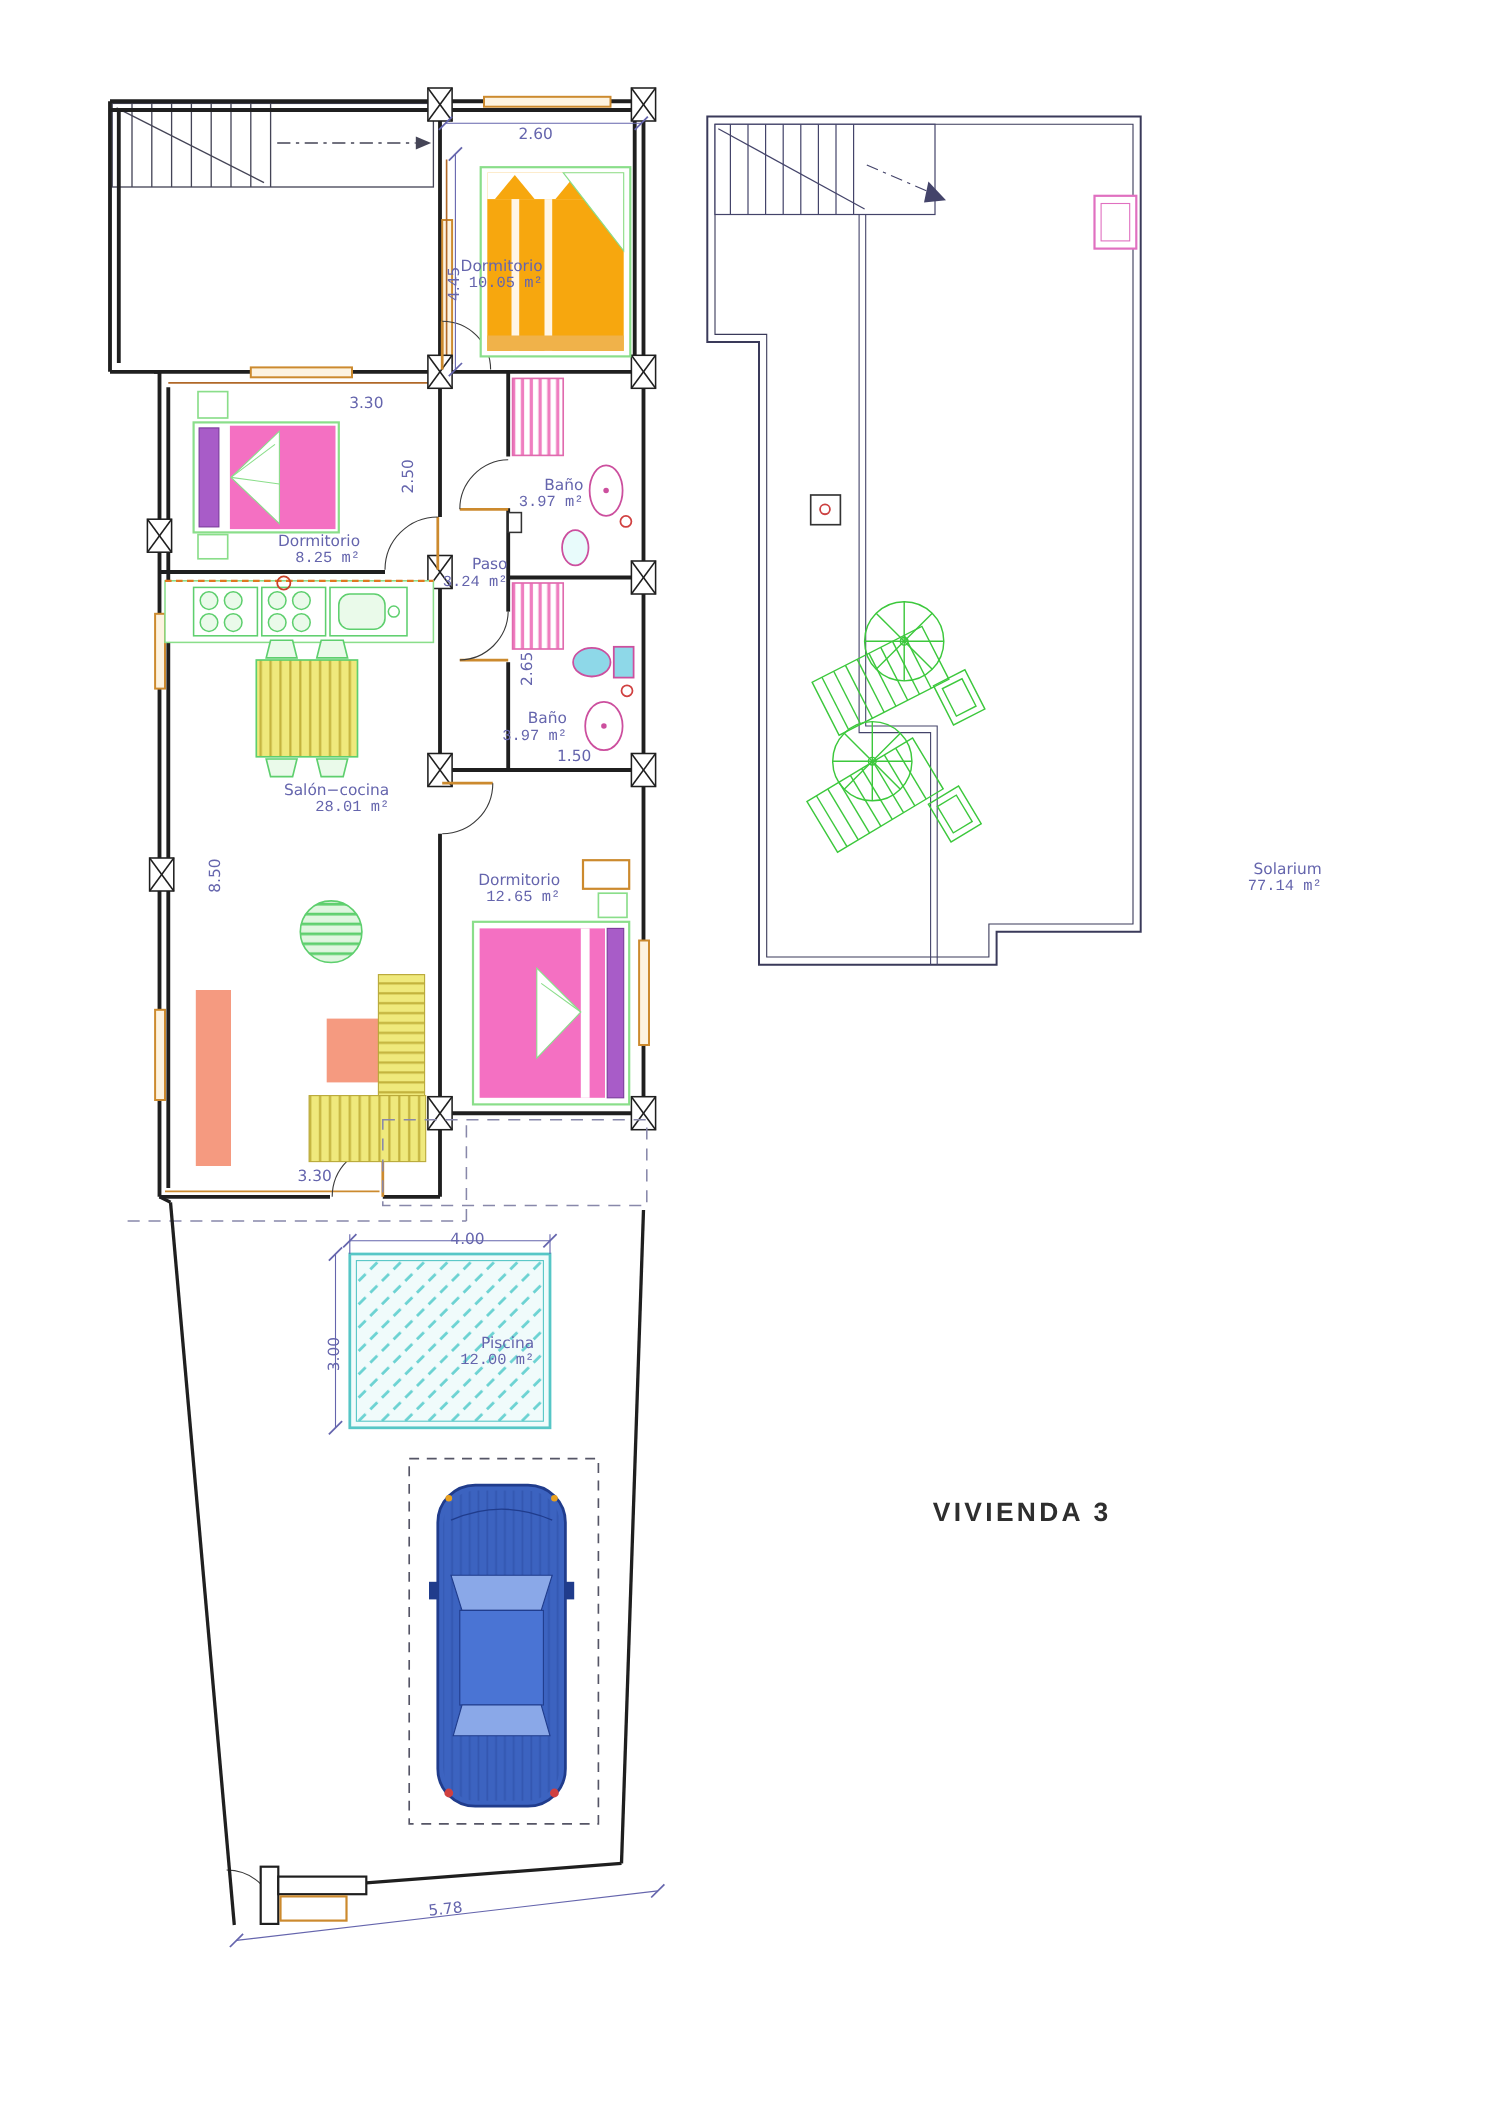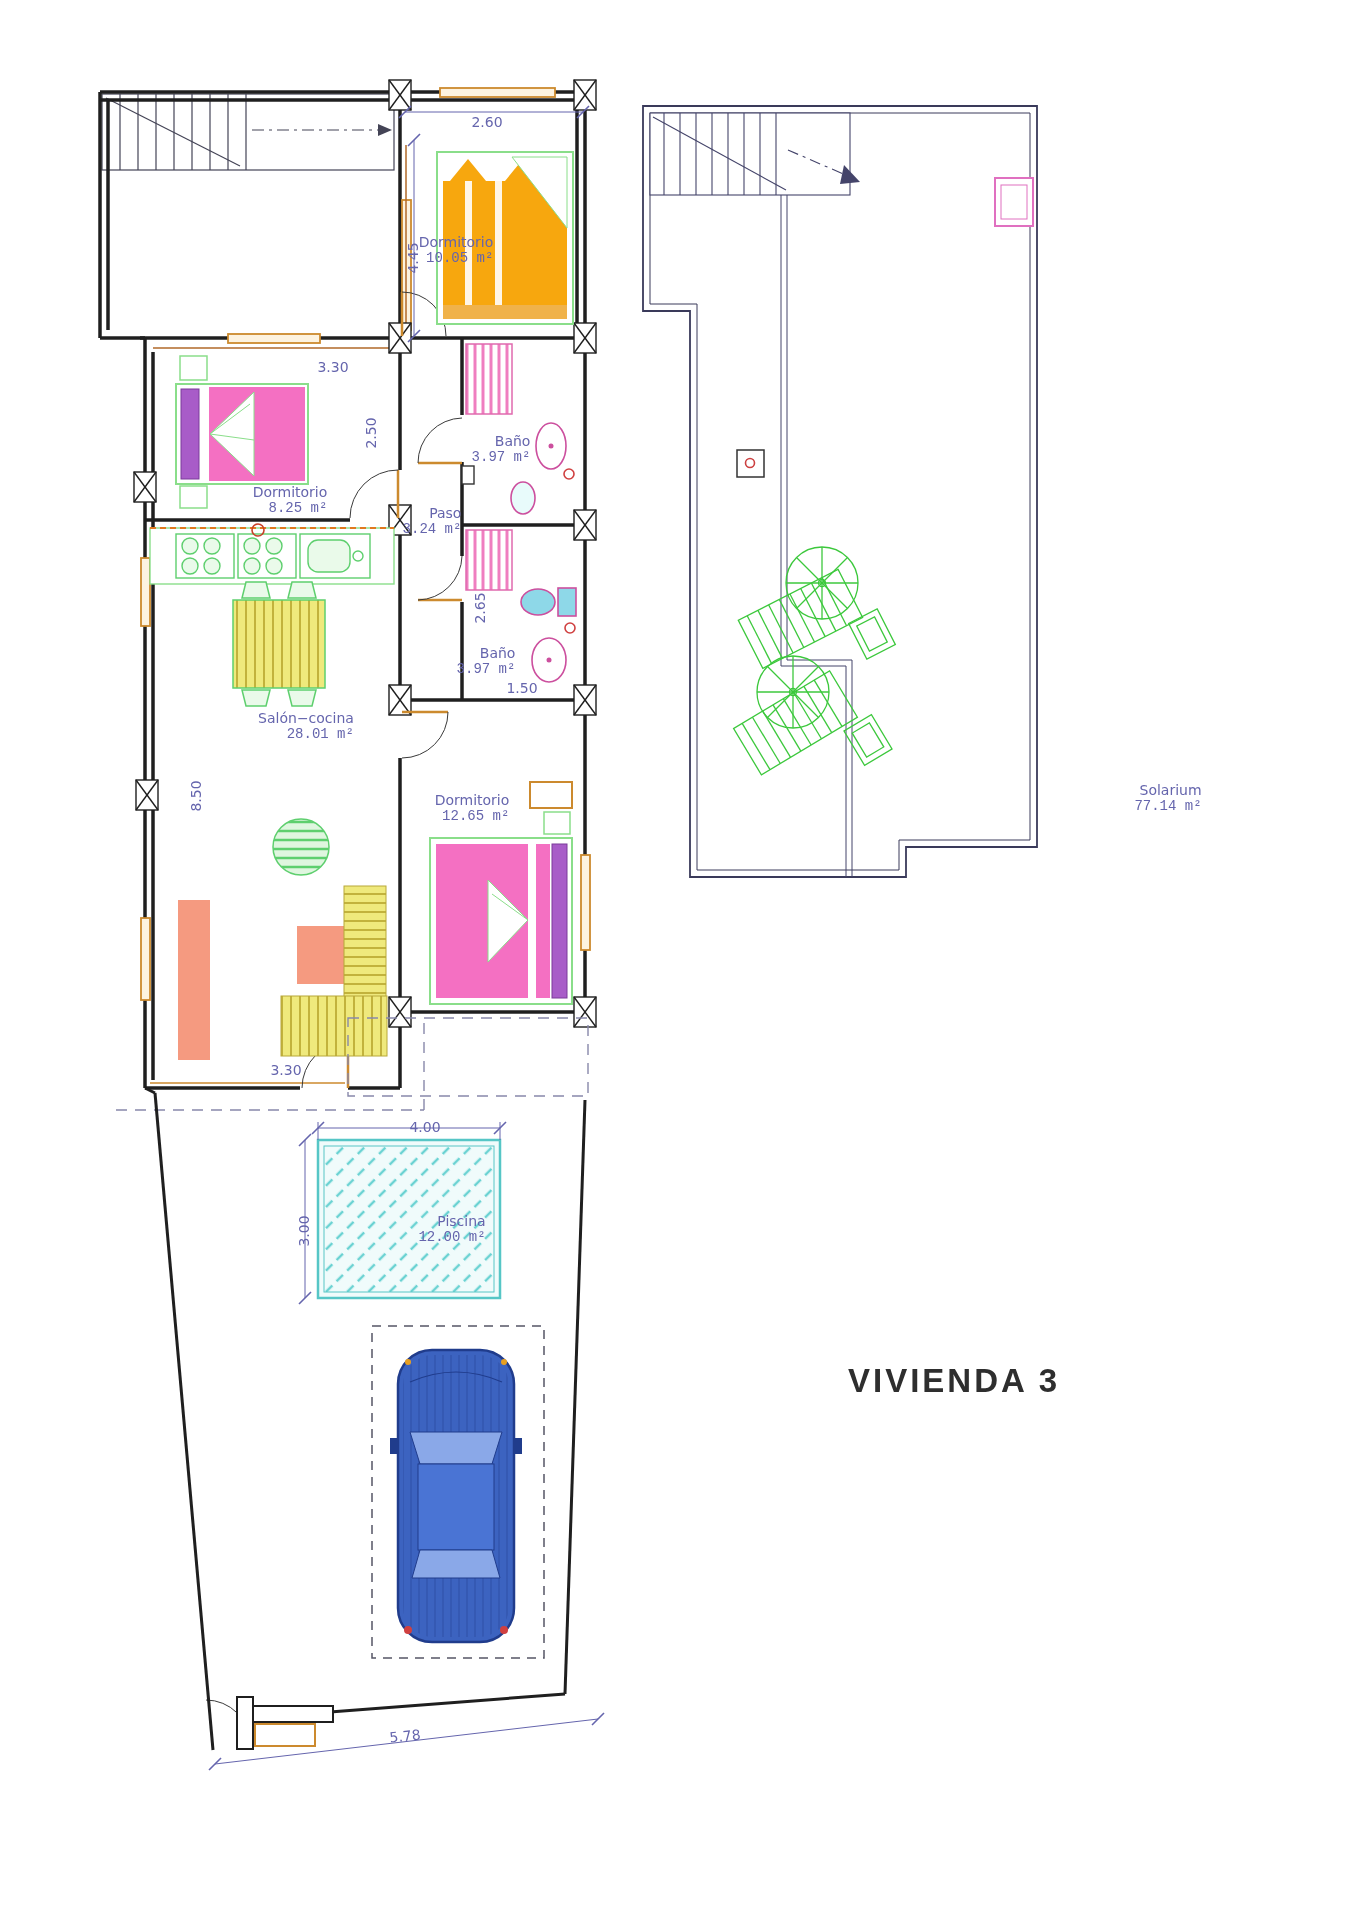--- a/index.html
+++ b/index.html
@@ -7,21 +7,21 @@
          font-family:"DejaVu Sans",sans-serif;}
   #plan-svg{position:absolute;left:0;top:0;}
   .lbl{position:absolute;color:#6565ad;font-size:14px;line-height:1.12;text-align:right;
        transform:translate(-50%,-50%);white-space:nowrap;}
   .lbl .area{display:block;font-family:Liberation Mono, monospace;}
   .dim{position:absolute;color:#6565ad;font-size:14px;white-space:nowrap;
        transform:translate(-50%,-50%);}
   .dim.rot{transform:translate(-50%,-50%) rotate(-90deg);}
   .dim.slant{transform:translate(-50%,-50%) rotate(-6deg);}
   #summary{position:absolute;left:848px;top:1362px;color:#2e2e2e;}
-  #summary .title{font-family:"Liberation Sans",sans-serif;font-size:33px;font-weight:bold;
+  #summary .title{font-family:"Liberation Sans",sans-serif;font-size:24px;font-weight:bold;
        letter-spacing:3px;color:#2e2e2e;}
   #summary .lines{margin-top:26px;font-family:"DejaVu Sans Mono",monospace;font-size:19px;
        color:#3a3a3a;line-height:33px;letter-spacing:1px;}
 </style>
 </head>
 <body>
 
 <div id="stage">
 
 <svg id="plan-svg" width="1357" height="1920" viewBox="0 0 1357 1920">

